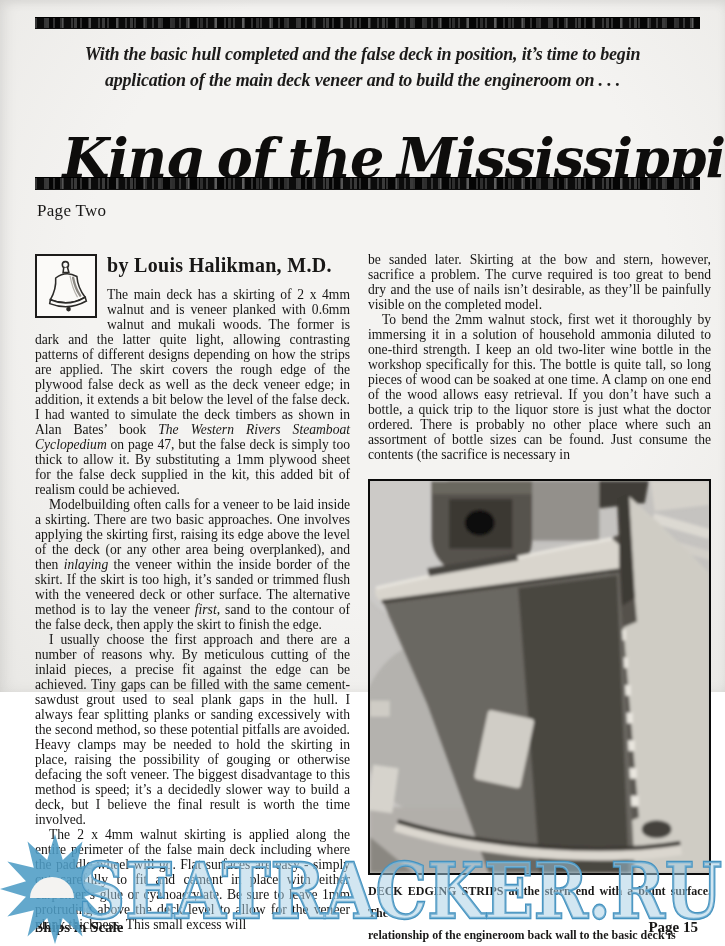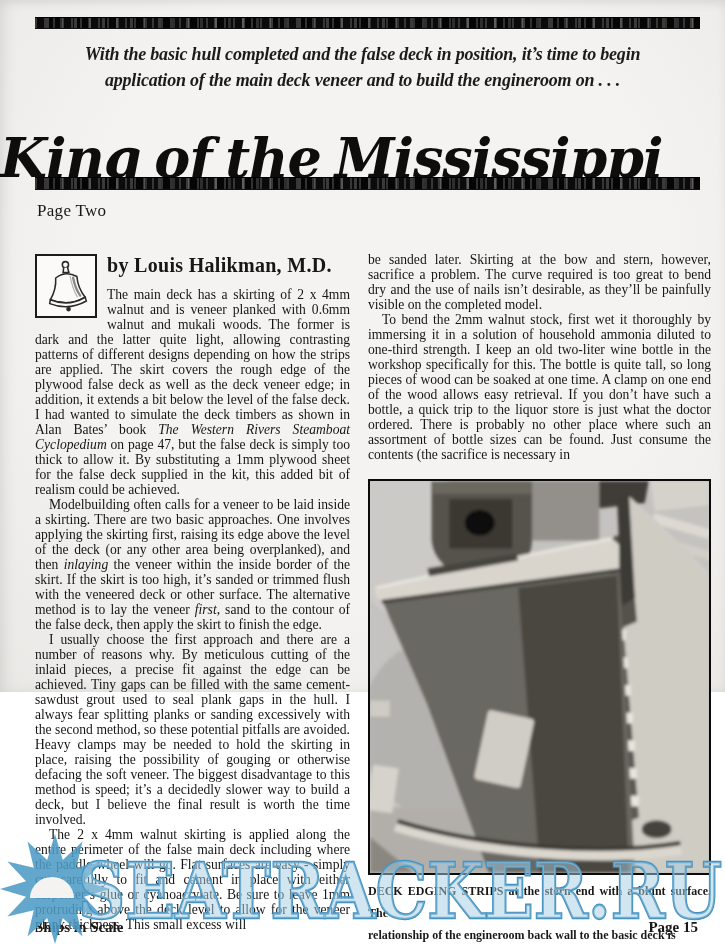--- a/index.html
+++ b/index.html
@@ -14,21 +14,21 @@
     background:
       repeating-linear-gradient(90deg, rgba(255,255,255,0.18) 0 2px, rgba(0,0,0,0) 2px 9px),
       repeating-linear-gradient(90deg, #0b0b0b 0 11px, #3a3a3a 11px 14px, #050505 14px 25px, #2e2e2e 25px 28px);
     border-top:1px solid #000;border-bottom:1px solid #111;}
   .bar-top{top:17px;}
   .bar-mid{top:177px;height:11px;}
 
   .intro{position:absolute;left:55px;right:55px;top:41px;text-align:center;
          font-style:italic;font-size:18px;line-height:26px;letter-spacing:-0.2px;
          font-weight:600;color:#1c1b1a;}
-  .title{position:absolute;left:0;right:0;top:90px;text-align:left;
+  .title{position:absolute;left:0;right:0;top:90px;text-align:right;
          font-family:"DejaVu Serif", serif;font-weight:bold;font-style:italic;
          font-size:54px;letter-spacing:-1px;word-spacing:-4px;color:#0e0d0c;}
 
   .part-label{position:absolute;left:37px;top:201px;font-size:17px;letter-spacing:0.3px;}
 
   .columns{position:absolute;left:35px;top:226px;width:676px;display:flex;margin-top:26px;}
   .col-left{width:315px;margin-right:18px;}
   .col-right{width:343px;}
 
   .bell-box{float:left;width:62px;height:64px;border:2px solid #1c1b1a;background:#fbfaf8;

